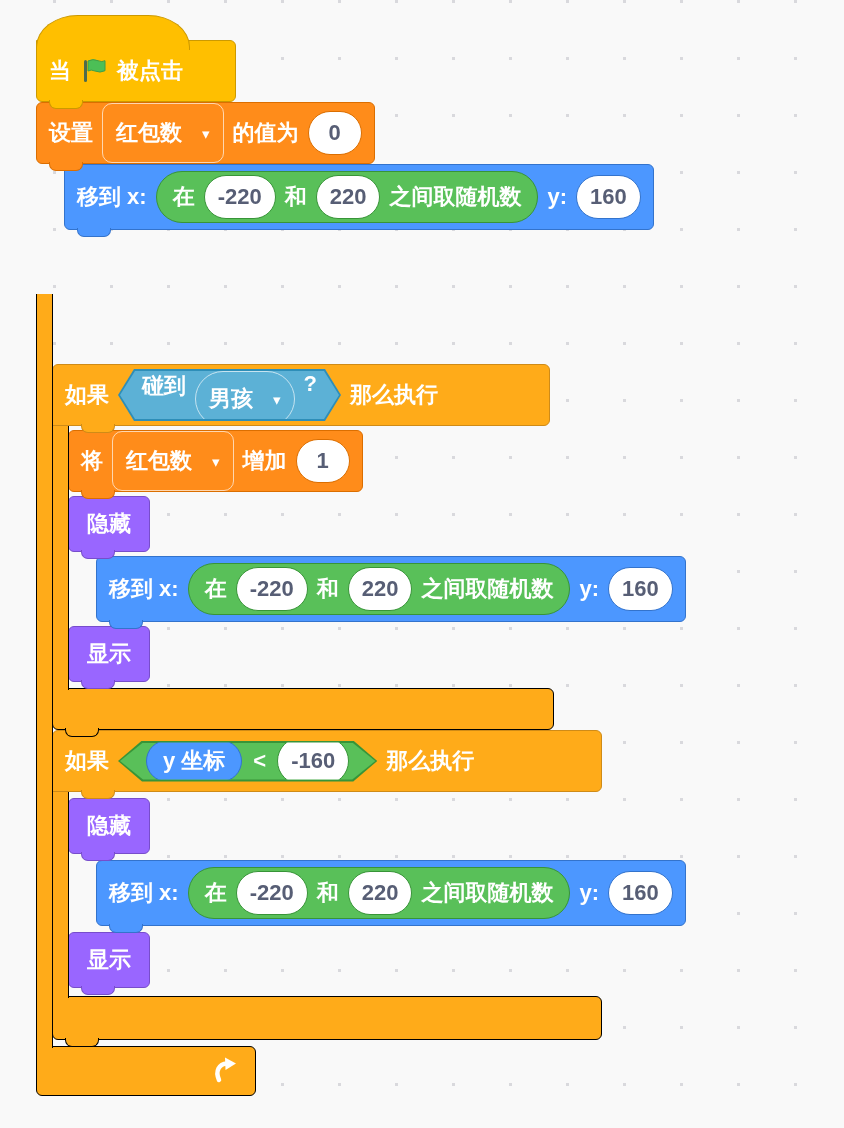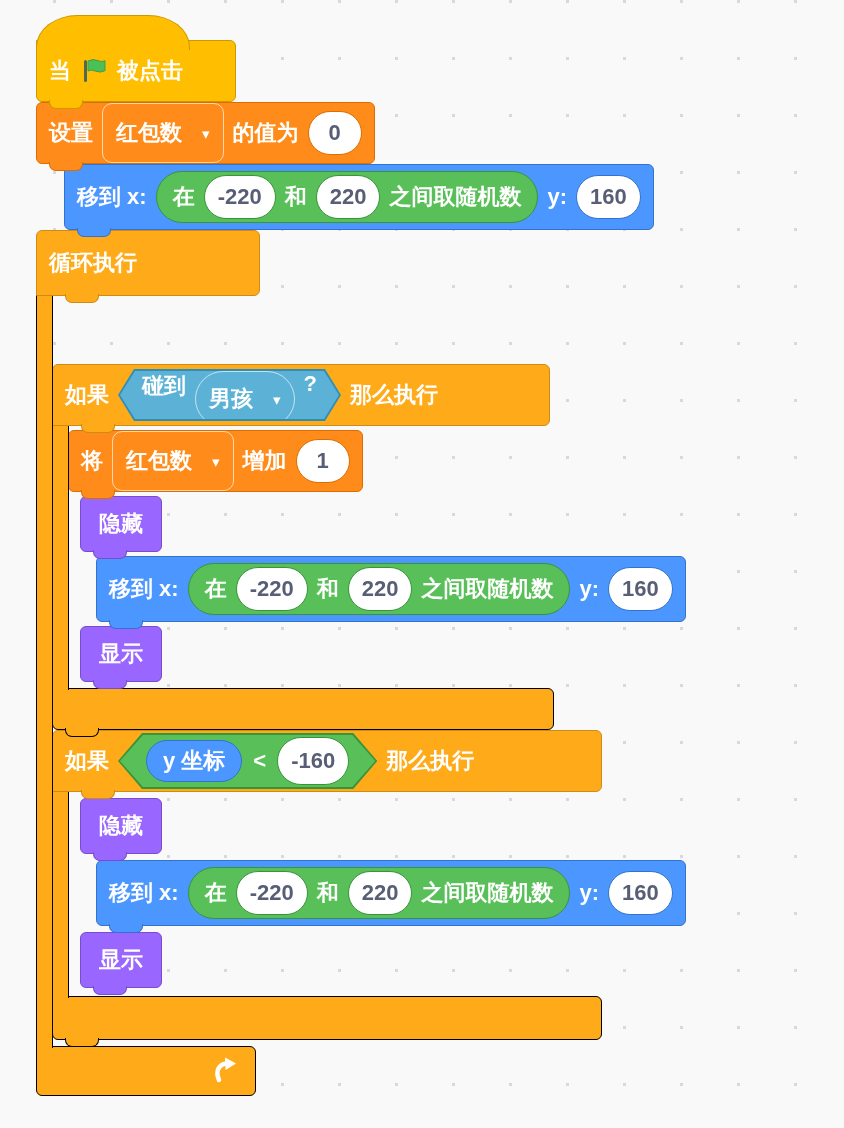--- a/index.html
+++ b/index.html
@@ -22,21 +22,21 @@
     font-size:22px;font-weight:600;
     border:1px solid;
     border-radius:6px;
     white-space:nowrap;
   }
   
   .events   {background:#FFBF00;border-color:#CC9900;}
   .variables{background:#FF8C1A;border-color:#DB6E00;}
   .motion   {background:#4C97FF;border-color:#3373CC;margin-left:28px;}
   .control  {background:#FFAB19;border-color:#CF8B17;}
-  .looks    {background:#9966FF;border-color:#774DCB;margin-left:12px;}
+  .looks    {background:#9966FF;border-color:#774DCB;}
   
   .stack::after{
     content:"";
     position:absolute;
     left:12px;top:100%;margin-top:-1px;
     width:32px;height:8px;
     background:inherit;
     border:1px solid;border-color:inherit;border-top:none;
     border-radius:0 0 7px 7px;
   }
@@ -93,21 +93,21 @@
     background:#59C059;border:1px solid #389438;
     border-radius:999px;height:50px;
     display:flex;align-items:center;gap:9px;
     padding:0 16px;
   }
   
   .hex{position:relative;display:flex;}
   .hex-outer-sensing{background:#2E8EB8;clip-path:polygon(16px 0,calc(100% - 16px) 0,100% 50%,calc(100% - 16px) 100%,16px 100%,0 50%);padding:2px 2px;}
   .hex-inner-sensing{background:#5CB1D6;clip-path:polygon(15px 0,calc(100% - 15px) 0,100% 50%,calc(100% - 15px) 100%,15px 100%,0 50%);display:flex;align-items:flex-start;gap:9px;padding:0 22px;height:48px;}
   .hex-outer-op{background:#389438;clip-path:polygon(24px 0,calc(100% - 24px) 0,100% 50%,calc(100% - 24px) 100%,24px 100%,0 50%);padding:2px 2px;}
-  .hex-inner-op{background:#59C059;clip-path:polygon(23px 0,calc(100% - 23px) 0,100% 50%,calc(100% - 23px) 100%,23px 100%,0 50%);display:flex;align-items:center;gap:11px;padding:0 26px;height:52px;}
+  .hex-inner-op{background:#59C059;clip-path:polygon(23px 0,calc(100% - 23px) 0,100% 50%,calc(100% - 23px) 100%,23px 100%,0 50%);display:flex;align-items:center;gap:11px;padding:0 26px;height:37px;}
   .reporter{
     background:#4C97FF;border:1px solid #3373CC;border-radius:999px;
     height:40px;padding:0 16px;
     display:flex;align-items:center;color:#fff;
   }
   .flag-svg,.loop-svg{display:block;}
 </style>
 </head>
 <body>
 
@@ -140,23 +140,20 @@
       <span>在</span>
       <span class="num">-220</span>
       <span>和</span>
       <span class="num">220</span>
       <span>之间取随机数</span>
     </span>
     <span>y:</span>
     <span class="num">160</span>
   </div>
 
-  <div class="block control c-header stack" style="left:36px;top:230px;min-width:224px;height:66px;z-index:37;">
-    <span>循环执行</span>
-  </div>
 
   <div class="c-arm control" style="left:36px;top:294px;width:17px;height:754px;z-index:36;"></div>
 
 
   <div class="block control c-header stack" style="left:52px;top:364px;min-width:498px;height:62px;z-index:34;">
     <span>如果</span>
     <span class="hex hex-outer-sensing">
       <span class="hex-inner-sensing">
         <span>碰到</span>
         <span class="dropdown pill">

